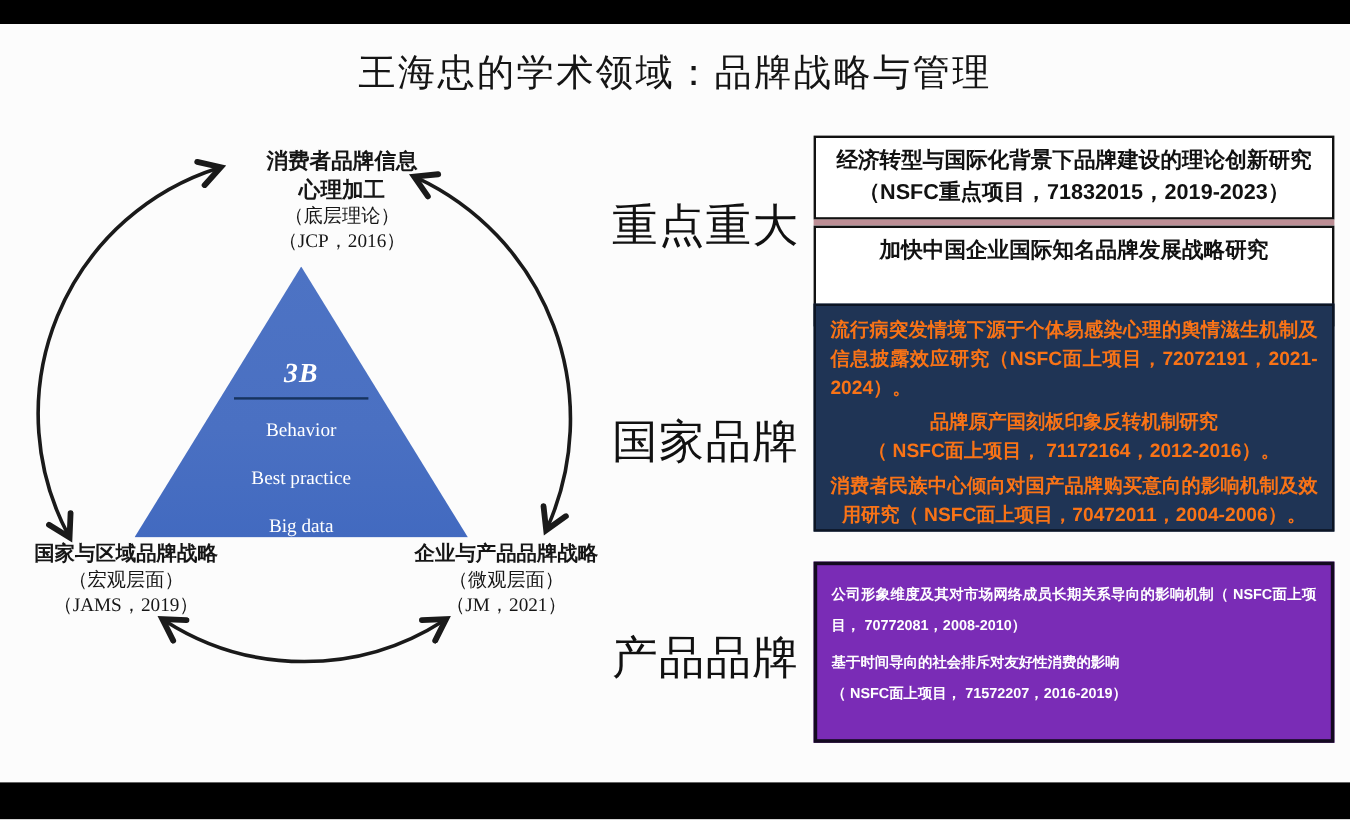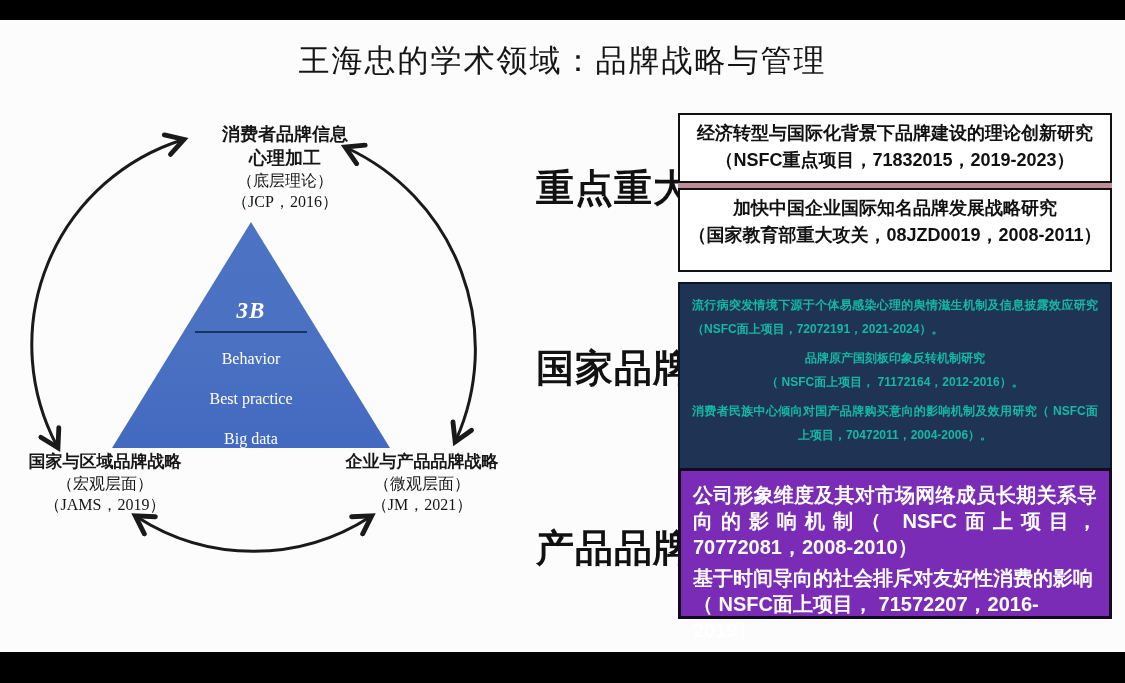--- a/index.html
+++ b/index.html
@@ -35,46 +35,46 @@
   .pyramid-text{
     position:absolute;left:112px;top:298px;width:278px;
     text-align:center;color:#ffffff;
   }
   .pyr-h{font-size:23px;font-weight:bold;letter-spacing:1px;font-style:italic;}
   .pyr-rule{width:112px;height:2px;background:#17335f;margin:7px auto 9px auto;}
   .pyr-i{font-size:16px;line-height:28px;margin-top:12px;}
 
   
   .sec-label{
-    position:absolute;left:510px;width:182px;text-align:right;
-    font-size:38px;font-weight:bold;letter-spacing:1px;color:#111;
+    position:absolute;left:510px;width:182px;text-align:left;
+    font-size:38px;font-weight:normal;letter-spacing:1px;color:#111;
   }
   .lab-1{top:163px;}
   .lab-2{top:343px;}
   .lab-3{top:523px;}
 
   .pbox{
     position:absolute;left:678px;width:434px;box-sizing:border-box;
     font-family:"Liberation Sans","DejaVu Sans",sans-serif;font-weight:bold;
   }
   .box-white{
     background:#ffffff;border:2px solid #111;color:#111;
     text-align:center;font-size:18px;line-height:27px;padding-top:5px;
   }
   .bw-1{top:113px;height:70px;}
   .bw-2{top:188px;height:84px;}
   .box-divider{position:absolute;left:678px;top:183px;width:434px;height:5px;background:#bd8e95;}
 
   .box-navy{
-    top:282px;height:190px;background:#1f3455;border:2px solid #0c1524;
-    color:#14b8a6;font-size:12px;line-height:24px;padding:9px 12px;
+    top:253px;height:190px;background:#1f3455;border:2px solid #0c1524;
+    color:#f97316;font-size:16px;line-height:24px;padding:9px 12px;
   }
   .box-purple{
     top:468px;height:151px;background:#7a2cb6;border:3px solid #140a20;
-    color:#fff;font-size:20px;line-height:26px;padding:11px 12px;
+    color:#fff;font-size:12px;line-height:26px;padding:11px 12px;
   }
   .proj{margin:0;}
   .proj + .proj{margin-top:5px;}
   .just{text-align:justify;}
   .just-c{text-align:justify;text-align-last:center;}
   .cent{text-align:center;}
   .pp + .pp{}
 </style>
 </head>
 <body>
@@ -129,21 +129,20 @@
   <div class="sec-label lab-2">国家品牌</div>
   <div class="sec-label lab-3">产品品牌</div>
 
   <div class="pbox box-white bw-1">
     <div>经济转型与国际化背景下品牌建设的理论创新研究</div>
     <div>（NSFC重点项目，71832015，2019-2023）</div>
   </div>
   <div class="box-divider"></div>
   <div class="pbox box-white bw-2">
     <div>加快中国企业国际知名品牌发展战略研究</div>
-    <div>（国家教育部重大攻关，08JZD0019，2008-2011）</div>
   </div>
 
   <div class="pbox box-navy">
     <p class="proj just">流行病突发情境下源于个体易感染心理的舆情滋生机制及信息披露效应研究（NSFC面上项目，72072191，2021-2024）。</p>
     <p class="proj cent">
       <span style="display:block">品牌原产国刻板印象反转机制研究</span>
       <span style="display:block">（ NSFC面上项目， 71172164，2012-2016）。</span>
     </p>
     <p class="proj just-c">消费者民族中心倾向对国产品牌购买意向的影响机制及效用研究（ NSFC面上项目，70472011，2004-2006）。</p>
   </div>

